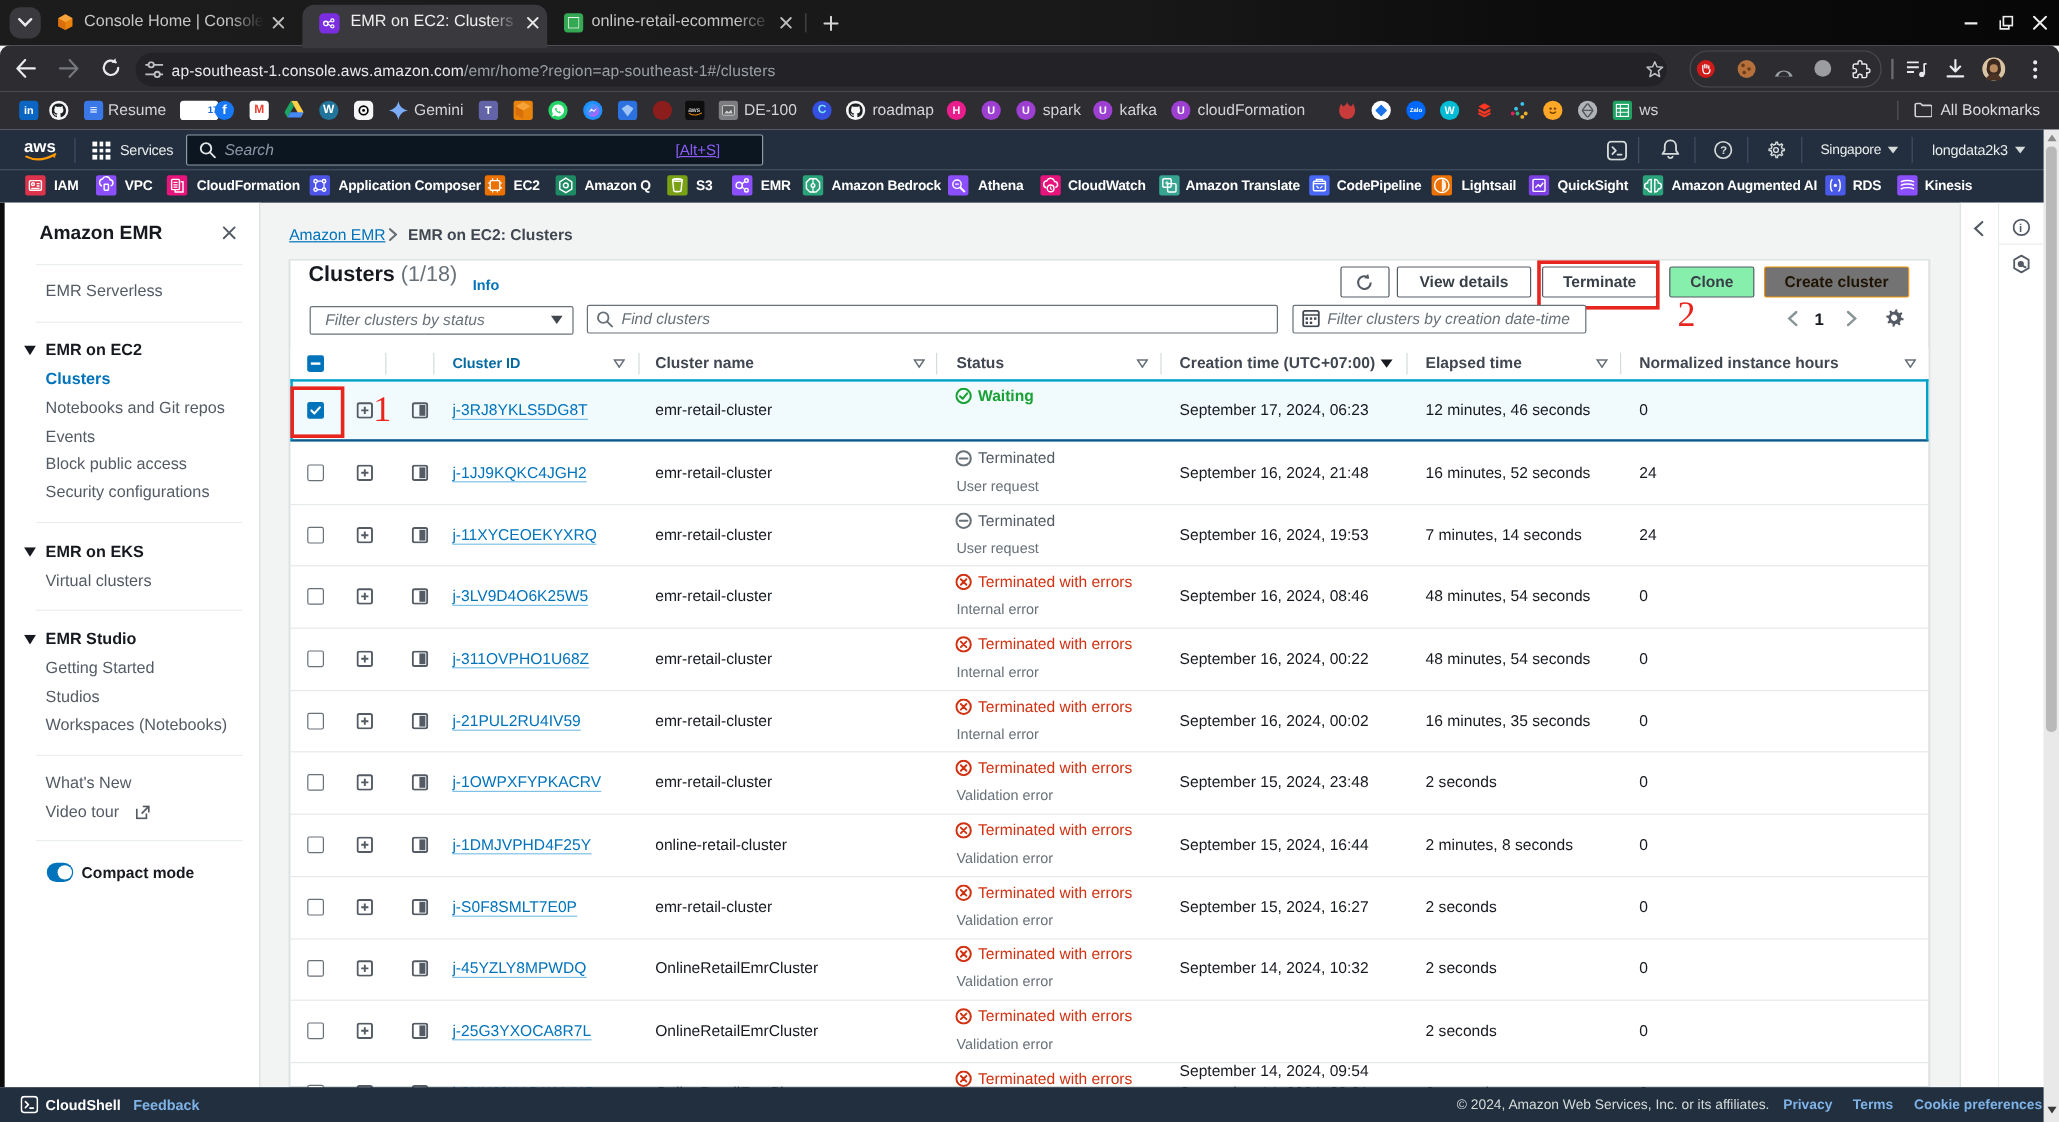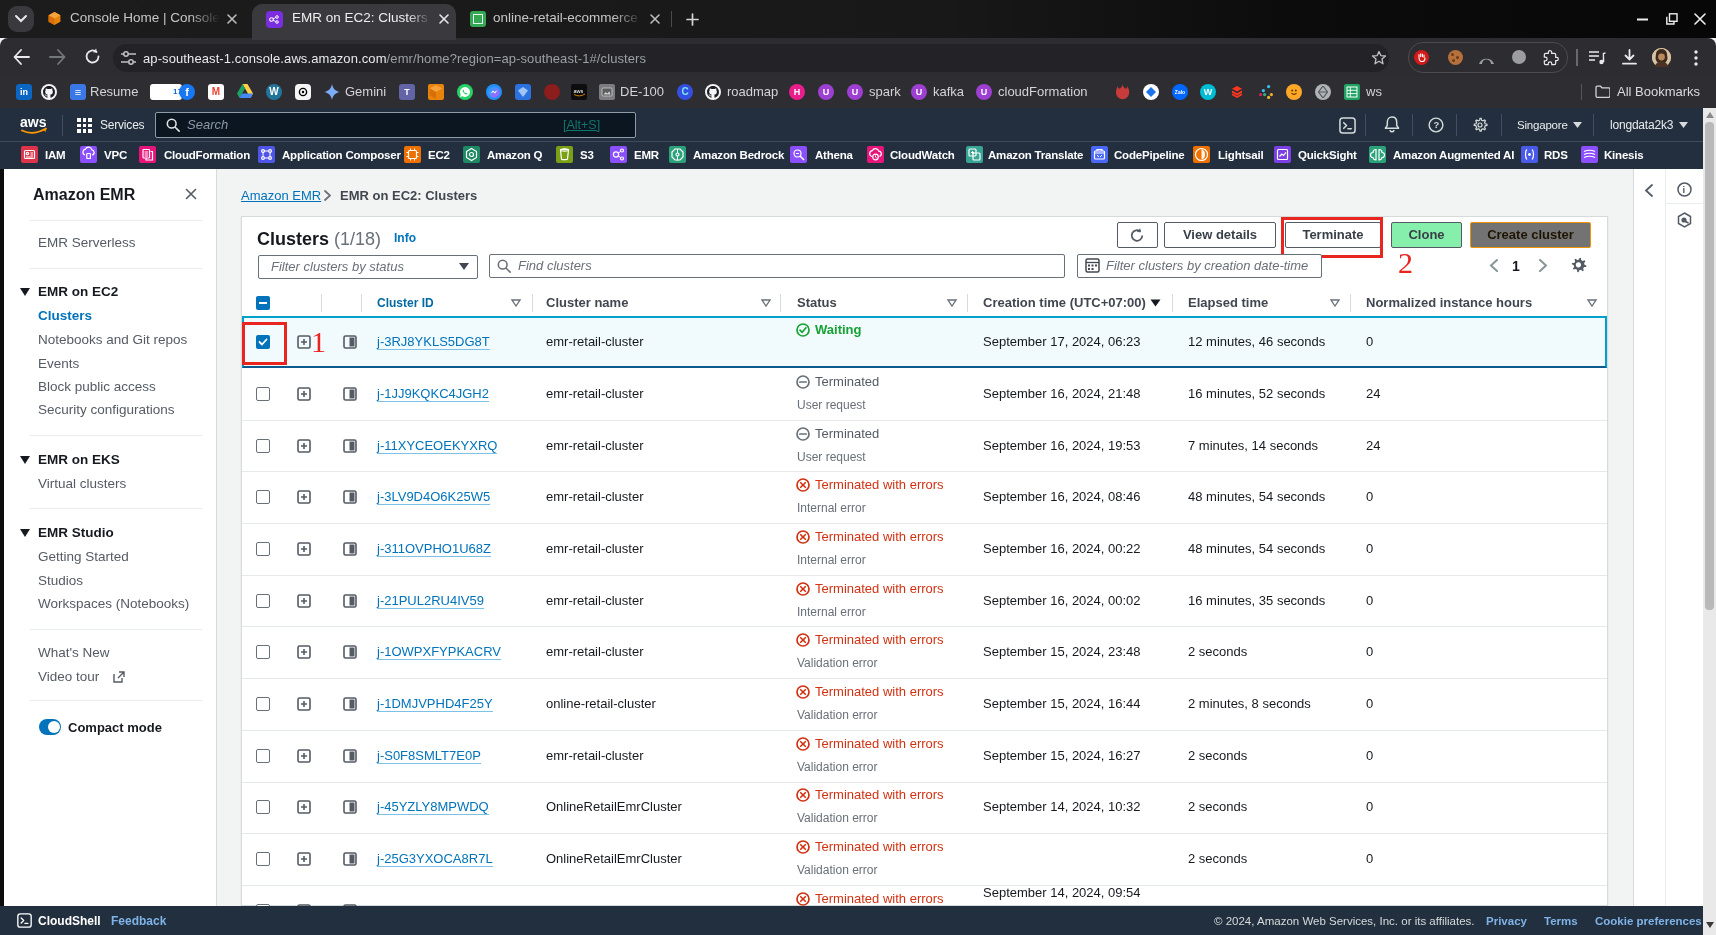--- a/index.html
+++ b/index.html
@@ -262,21 +262,21 @@
         <div style="width:3.5px;height:3.5px;background:#fff;"></div>
       </div>
     </div>
 <div class="abs" style="left:100px;top:118px;height:15px;line-height:15px;font-size:12px;letter-spacing:-0.2px;color:#e8ecec;">Services</div>
 <div class="abs" style="left:155px;top:112px;width:481px;height:26px;background:#0b1620;border:1px solid #8d9aa8;border-radius:2px;"></div>
 <svg class="abs" style="left:166px;top:118px" width="14" height="14" viewBox="0 0 16 16">
       <circle cx="6.5" cy="6.5" r="5" stroke="#e0e4e4" stroke-width="1.8" fill="none"></circle>
       <path d="M10.5 10.5 L15 15" stroke="#e0e4e4" stroke-width="1.8" stroke-linecap="round"></path>
     </svg>
 <div class="abs" style="left:187px;top:117px;height:16px;line-height:16px;font-size:13px;font-style:italic;color:#8c98a8;">Search</div>
-<div class="abs" style="left:563px;top:117px;height:16px;line-height:16px;font-size:12.5px;color:#0f766e;text-decoration:underline;">[Alt+S]</div>
+<div class="abs" style="left:563px;top:117px;height:16px;line-height:16px;font-size:12.5px;color:#8b5cf6;text-decoration:underline;">[Alt+S]</div>
 <svg class="abs" style="left:1339px;top:117px" width="17" height="17" viewBox="0 0 18 18">
       <rect x="1" y="1" width="16" height="16" rx="3" fill="none" stroke="#d5dbdb" stroke-width="1.6"></rect>
       <path d="M5 6 L8 9 L5 12" stroke="#d5dbdb" stroke-width="1.6" fill="none" stroke-linecap="round" stroke-linejoin="round"></path>
       <path d="M9.5 12.5 H13" stroke="#d5dbdb" stroke-width="1.6" stroke-linecap="round"></path>
     </svg>
 <div class="abs" style="left:1365px;top:114px;width:1px;height:22px;background:#414f62;"></div>
 <svg class="abs" style="left:1384px;top:115px" width="16" height="19" viewBox="0 0 17 19">
       <path d="M8.5 1.5 C5.5 1.5 3.5 3.8 3.5 7 V10.5 L1.5 13.5 H15.5 L13.5 10.5 V7 C13.5 3.8 11.5 1.5 8.5 1.5 Z" fill="none" stroke="#d5dbdb" stroke-width="1.6" stroke-linejoin="round"></path>
       <path d="M6.5 16 A2.2 2.2 0 0 0 10.5 16" stroke="#d5dbdb" stroke-width="1.6" fill="none" stroke-linecap="round"></path>
     </svg>
@@ -462,21 +462,21 @@
 <div class="abs" style="left:30px;top:700px;width:172px;height:1px;background:#eaeded;"></div>
 <div class="abs" style="left:39px;top:719px;width:22px;height:16px;border-radius:8px;background:#0073bb;"></div>
 <div class="abs" style="left:48px;top:721px;width:12px;height:12px;border-radius:50%;background:#fff;"></div>
 <div class="abs" style="left:68px;top:720px;height:15px;line-height:15px;font-size:13px;font-weight:bold;color:#16191f;">Compact mode</div>
 <div class="abs" style="left:241px;top:188px;height:16px;line-height:16px;font-size:13px;color:#0073bb;text-decoration:underline;">Amazon EMR</div>
 <svg class="abs" style="left:324px;top:190px" width="7" height="11" viewBox="0 0 7 11">
       <path d="M1 1 L6 5.5 L1 10" stroke="#687078" stroke-width="1.8" fill="none" stroke-linecap="round"></path>
     </svg>
 <div class="abs" style="left:340px;top:188px;height:16px;line-height:16px;font-size:13px;font-weight:bold;color:#414750;">EMR on EC2: Clusters</div>
 <div class="abs" style="left:241px;top:216px;width:1367px;height:690px;background:#fff;border:1px solid #d5dbdb;box-shadow:0 1px 1px rgba(0,28,36,.15);"></div>
-<div class="abs" style="left:257px;top:228px;height:22px;line-height:22px;font-size:18px;font-weight:bold;color:#16191f;white-space:nowrap;">Clusters <span style="font-weight:normal;color:#687078">(1/18)</span></div>
+<div class="abs" style="left:257px;top:217px;height:22px;line-height:22px;font-size:18px;font-weight:bold;color:#16191f;white-space:nowrap;">Clusters <span style="font-weight:normal;color:#687078">(1/18)</span></div>
 <div class="abs" style="left:394px;top:231px;height:14px;line-height:14px;font-size:12px;font-weight:bold;color:#0073bb;">Info</div>
 <div class="abs" style="left:1117px;top:222px;width:41px;height:26px;background:#fff;border:1px solid #545b64;border-radius:2px;text-align:center;line-height:24px;font-size:13px;font-weight:bold;color:#383f47;"></div>
 <svg class="abs" style="left:1129px;top:228px" width="16" height="15" viewBox="0 0 17 17">
       <path d="M14.5 8.5 A6 6 0 1 1 12.5 4" stroke="#545b64" stroke-width="2" fill="none"></path>
       <path d="M12.1 0.2 L12.9 4.8 L8.3 4.4 Z" fill="#545b64"></path>
     </svg>
 <div class="abs" style="left:1164px;top:222px;width:112px;height:26px;background:#fff;border:1px solid #545b64;border-radius:2px;text-align:center;line-height:24px;font-size:13px;font-weight:bold;color:#383f47;">View details</div>
 <div class="abs" style="left:1285px;top:222px;width:96px;height:26px;background:#fff;border:1px solid #545b64;border-radius:2px;text-align:center;line-height:24px;font-size:13px;font-weight:bold;color:#383f47;">Terminate</div>
 <div class="abs" style="left:1391px;top:222px;width:71px;height:26px;background:#86efac;border:1px solid #545b64;border-radius:2px;text-align:center;line-height:24px;font-size:13px;font-weight:bold;color:#383f47;">Clone</div>
 <div class="abs" style="left:1470px;top:222px;width:121px;height:26px;background:#737373;border:1px solid #ef9308;border-radius:2px;text-align:center;line-height:24px;font-size:13px;font-weight:bold;color:#1f1404;">Create cluster</div>

